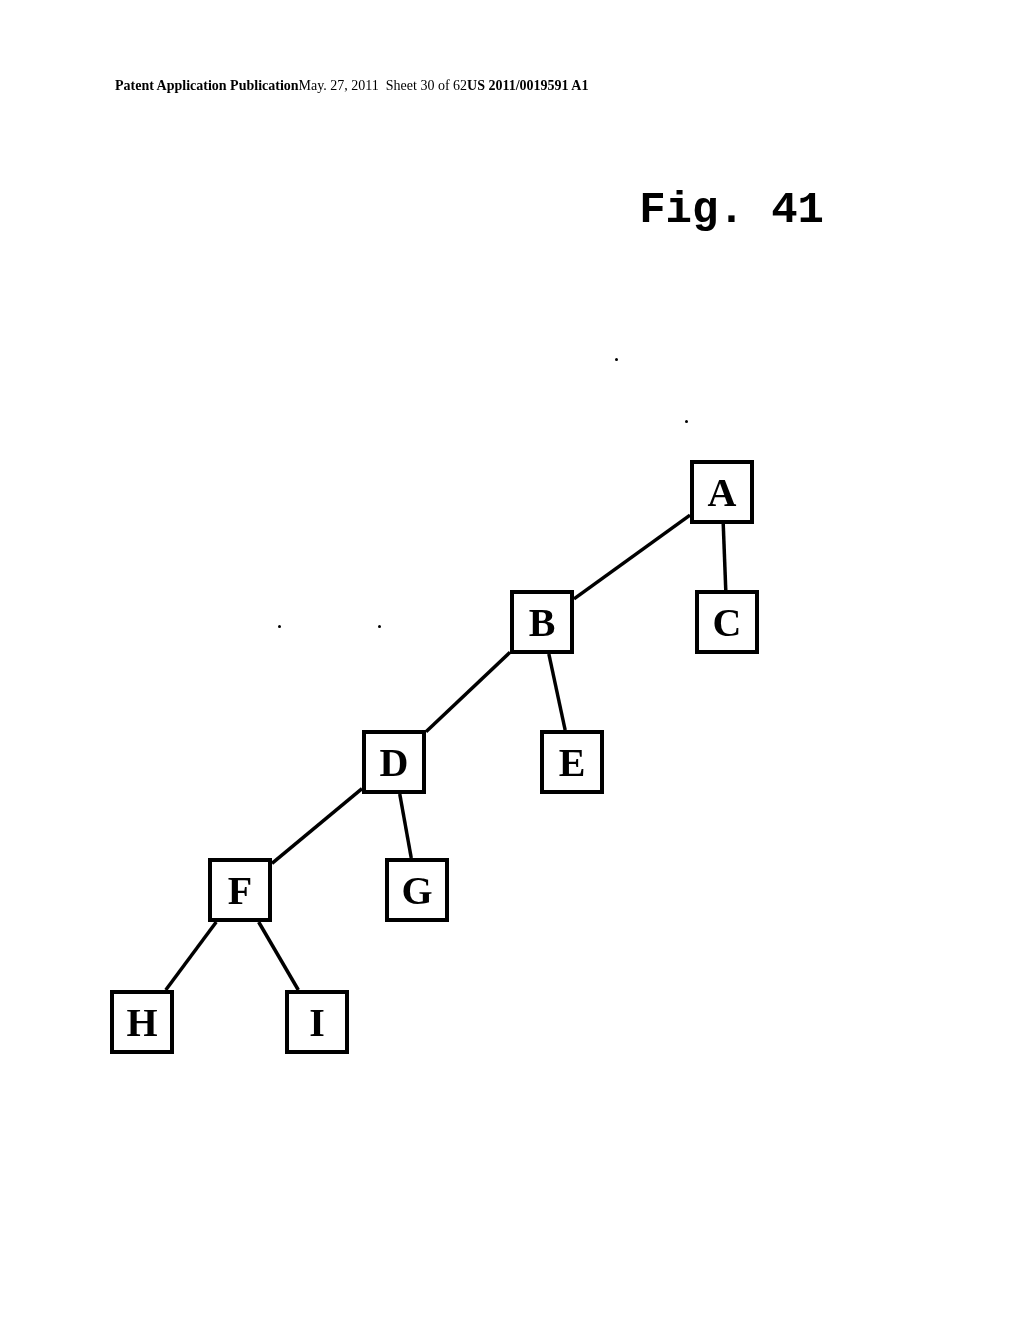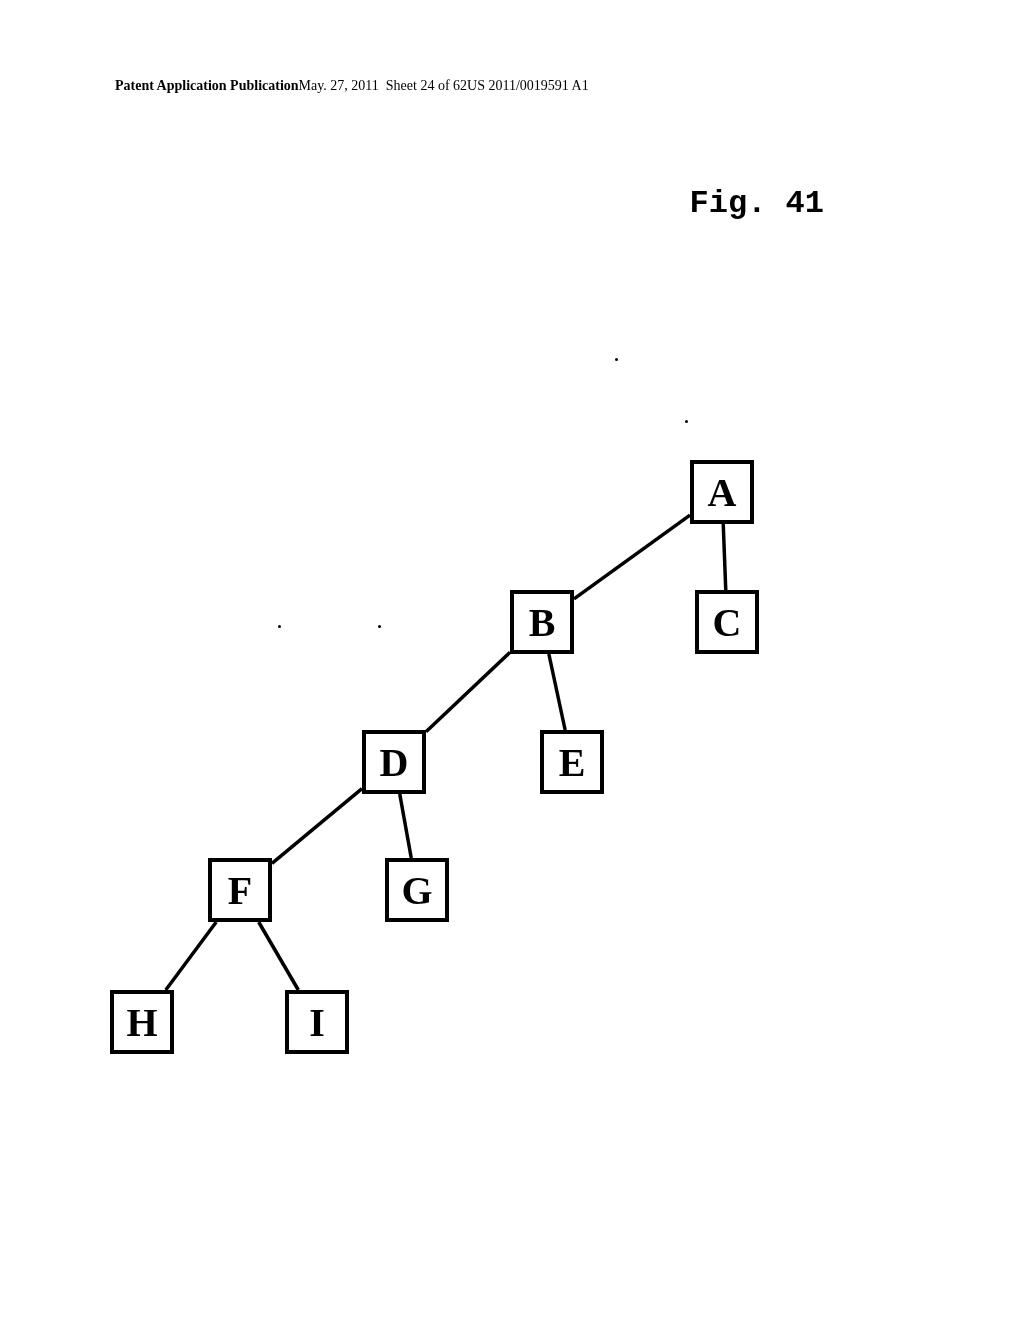--- a/index.html
+++ b/index.html
@@ -23,28 +23,28 @@
       padding: 0 115px 0 115px;
       font-size: 14px;
     }
     .header-left {
       font-weight: bold;
     }
     .header-center {
       font-weight: normal;
     }
     .header-right {
-      font-weight: normal;
+      font-weight: bold;
     }
     .figure-title {
       position: absolute;
       top: 185px;
       right: 200px;
       font-family: 'Courier New', monospace;
-      font-size: 32px;
+      font-size: 44px;
       font-weight: bold;
     }
     .tree-container {
       position: absolute;
       top: 460px;
       left: 110px;
       width: 700px;
       height: 600px;
     }
     .node {
@@ -74,21 +74,21 @@
       background: black;
       border-radius: 50%;
     }
   </style>
 </head>
 <body>
 
 <div class="header">
   <span class="header-left">Patent Application Publication</span>
   <span class="header-center">
-    <span>May. 27, 2011</span>&nbsp;&nbsp;<span>Sheet 24 of 62</span>
+    <span>May. 27, 2011</span>&nbsp;&nbsp;<span>Sheet 30 of 62</span>
   </span>
   <span class="header-right">US 2011/0019591 A1</span>
 </div>
 
 <div class="figure-title">Fig. 41</div>
 
 <div class="dot" style="top:358px; left:615px;"></div>
 <div class="dot" style="top:420px; left:685px;"></div>
 <div class="dot" style="top:600px; left:525px;"></div>
 <div class="dot" style="top:625px; left:278px;"></div>

